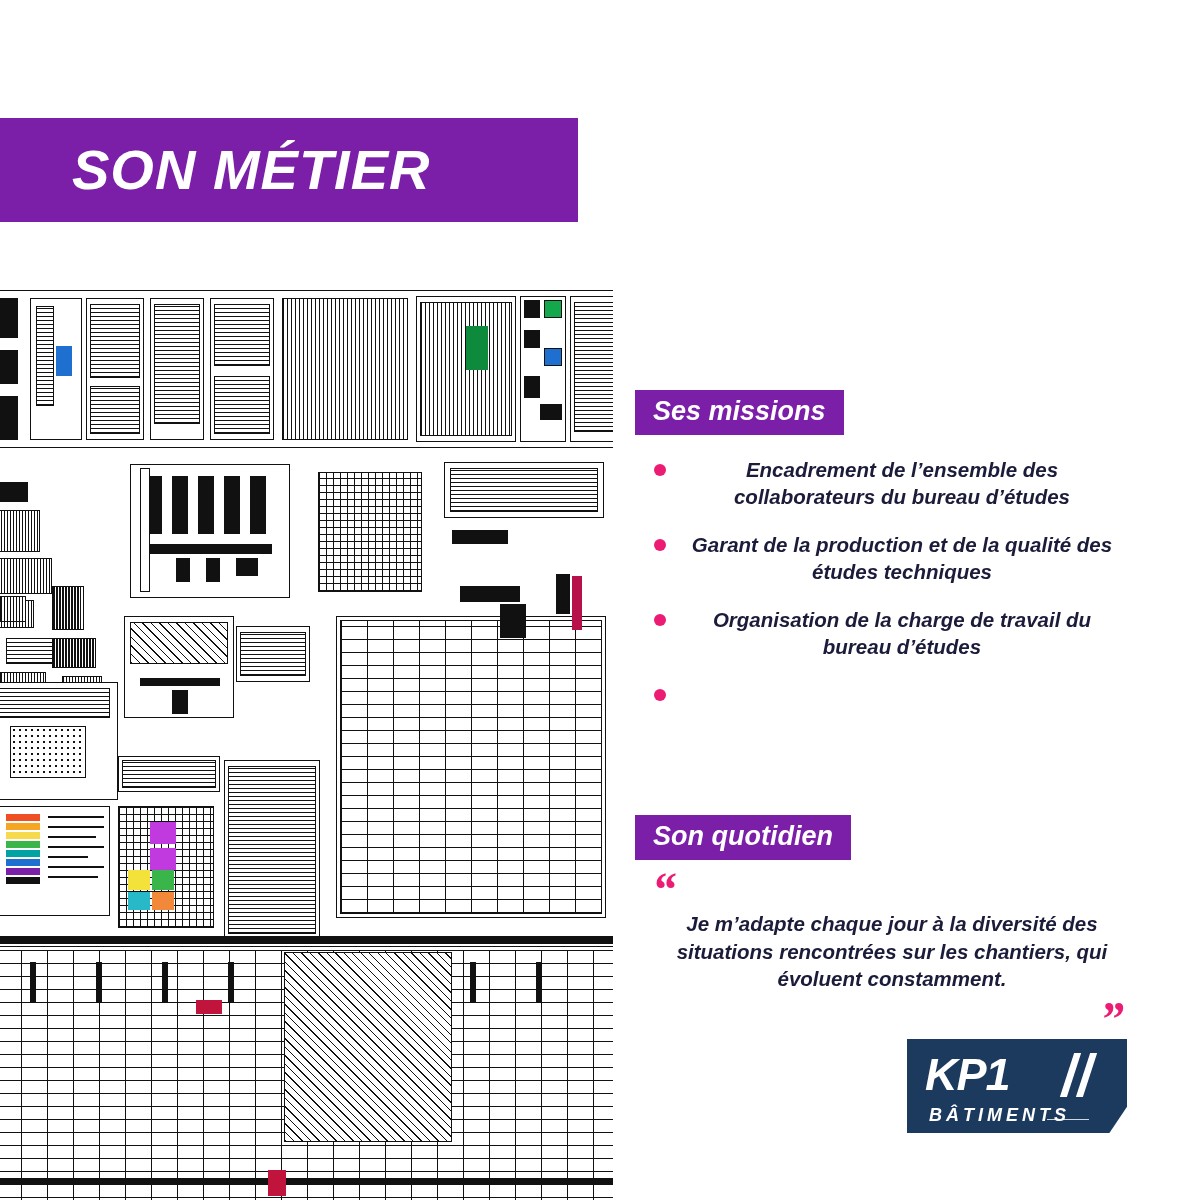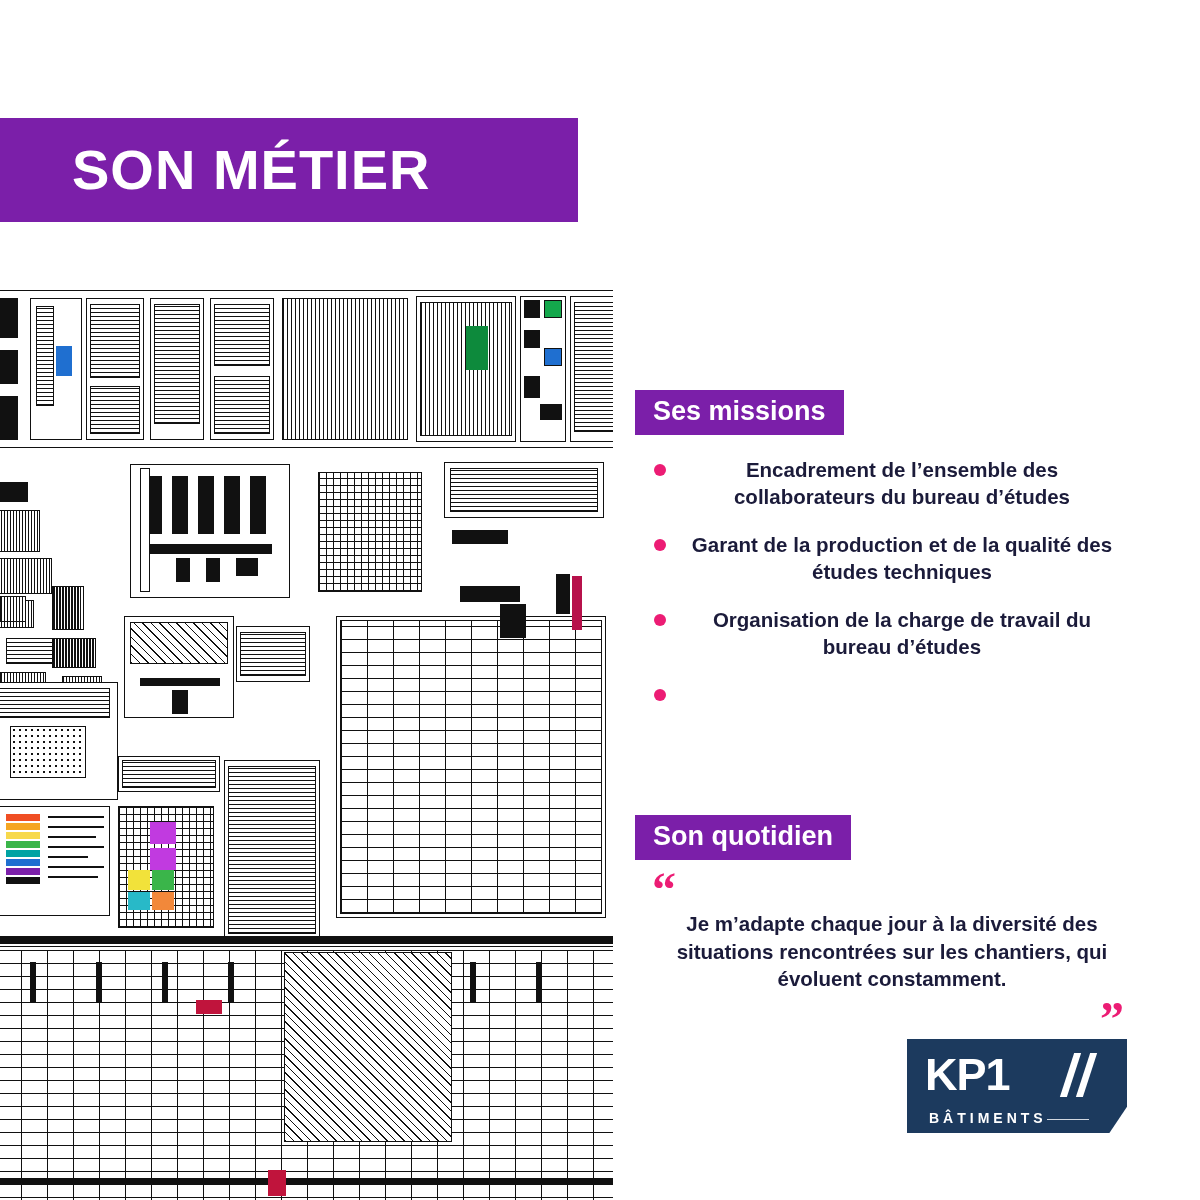--- a/index.html
+++ b/index.html
@@ -7,20 +7,21 @@
     padding: 0;
     background: #ffffff;
   }
   .page {
     position: relative;
     width: 1200px;
     height: 1200px;
     background: #ffffff;
     overflow: hidden;
     font-family: "Liberation Sans", sans-serif;
+    font-style: italic;
   }
 
   
   .title-banner {
     position: absolute;
     left: 0;
     top: 118px;
     width: 578px;
     height: 104px;
     background: #7B1FA9;
@@ -215,21 +216,21 @@
     background: #ffffff;
     transform: skewX(-18deg);
   }
   .logo-slashes i.s1 { left: 6px; }
   .logo-slashes i.s2 { left: 22px; }
   .logo-sub {
     position: absolute;
     left: 22px;
     bottom: 7px;
     color: #ffffff;
-    font-size: 14px;
+    font-size: 18px;
     letter-spacing: 4px;
     font-weight: bold;
   }
   .logo-rule {
     position: absolute;
     left: 140px;
     bottom: 13px;
     width: 42px;
     height: 1px;
     background: #ffffff;

